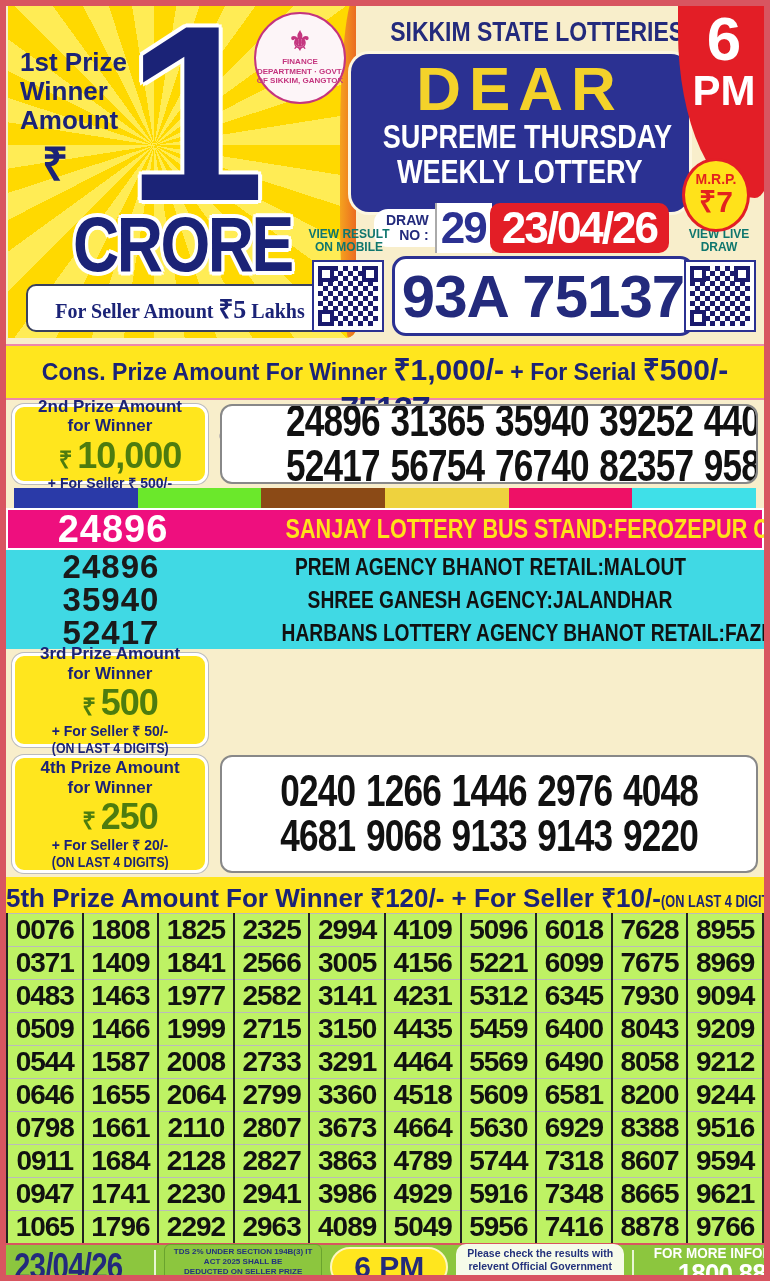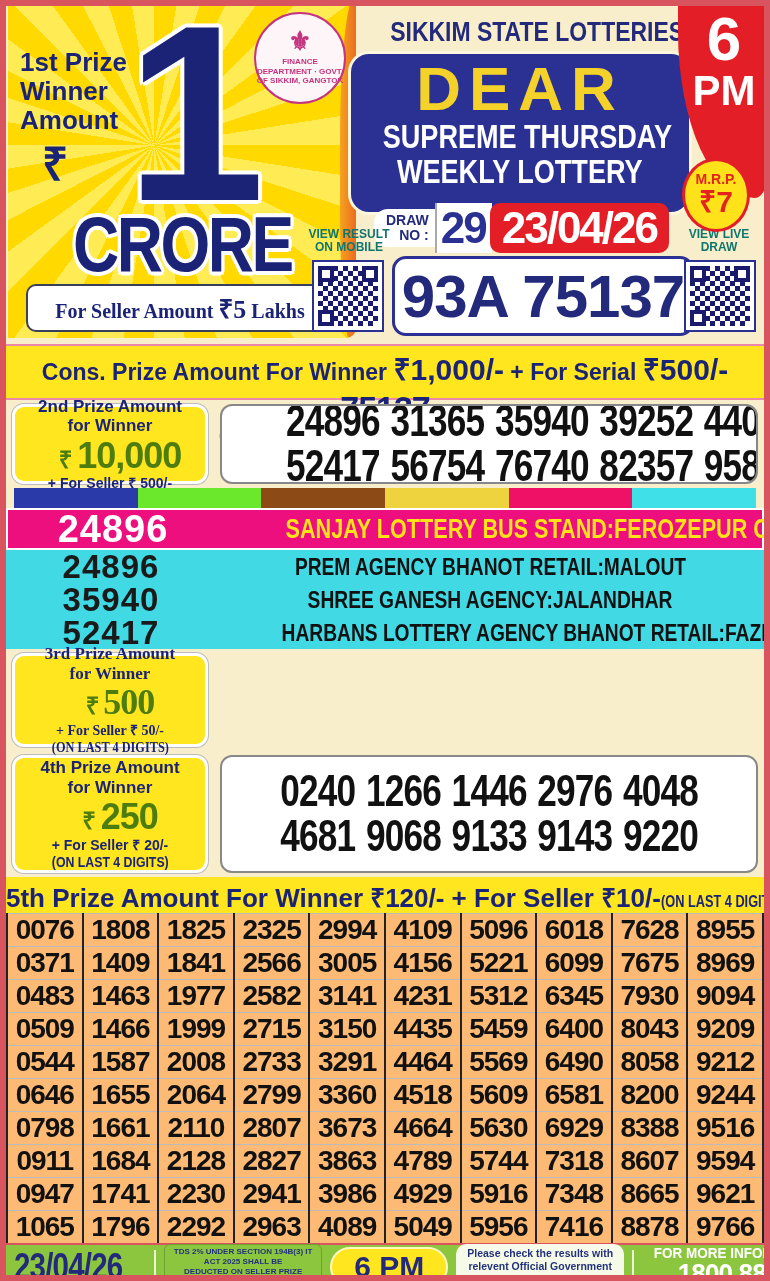--- a/index.html
+++ b/index.html
@@ -128,21 +128,21 @@
     color:#1a1a1a; letter-spacing:1px; }
   .winner-row-top .winner-num{ color:#fff; font-size:38px; }
   .winner-agency{ flex:1; text-align:center; font-weight:bold; font-size:24px; color:#111; }
   .winner-agency>span{ display:inline-block; transform:scaleX(0.8); transform-origin:center; white-space:nowrap; }
   .winner-row-top .winner-agency{ color:#ffe21a; font-size:27px; }
 
   
   .fifth-head{ flex:none; height:36px; background:#ffe61e; text-align:center; color:#1b2377;
     font-weight:bold; font-size:26px; padding-top:2px; white-space:nowrap; }
   .fifth-head .note{ font-size:17px; display:inline-block; transform:scaleX(0.75); transform-origin:left center; }
-  .fifth-table{ flex:1; width:100%; border-collapse:collapse; background:#fdba74; table-layout:fixed; }
+  .fifth-table{ flex:1; width:100%; border-collapse:collapse; background:#bef264; table-layout:fixed; }
   .fifth-table td{
     border-left:2px solid #222; border-right:2px solid #222; border-top:1px solid #bbb;
     text-align:center; font-weight:bold; font-size:28px; color:#111; letter-spacing:-1px; padding:0;
   }
 
   
   .footer{ flex:none; height:46px; background:#8cc63e; display:flex; align-items:center;
     padding:0 8px; gap:8px; border-top:2px solid #d85560; }
   .f-date{ color:#232a7c; font-weight:bold; font-size:36px; letter-spacing:-1px; flex:none; }
   .f-div{ width:2px; height:34px; background:#e9f5d4; flex:none; }
@@ -268,21 +268,21 @@
       <div class="winner-row">
         <span class="winner-num">35940</span>
         <span class="winner-agency"><span>SHREE GANESH AGENCY:JALANDHAR</span></span>
       </div>
       <div class="winner-row">
         <span class="winner-num">52417</span>
         <span class="winner-agency"><span>HARBANS LOTTERY AGENCY BHANOT RETAIL:FAZILKA</span></span>
       </div>
     </div>
 
-  <div class="prize-panel" style="height:102px;font-family:Liberation Serif, serif;">
+  <div class="prize-panel" style="height:102px;">
     <div class="prize-label">
       <div class="pl-title">3rd Prize Amount</div>
       <div class="pl-title">for Winner</div>
       <div class="pl-amount"><span class="rs">₹ </span><span>500</span></div>
       <div class="pl-seller">+ For Seller ₹ 50/-</div>
       <div class="pl-note"><span class="cond">(ON LAST 4 DIGITS)</span></div>
     </div>
   </div>
 
   <div class="prize-panel" style="height:126px;">

